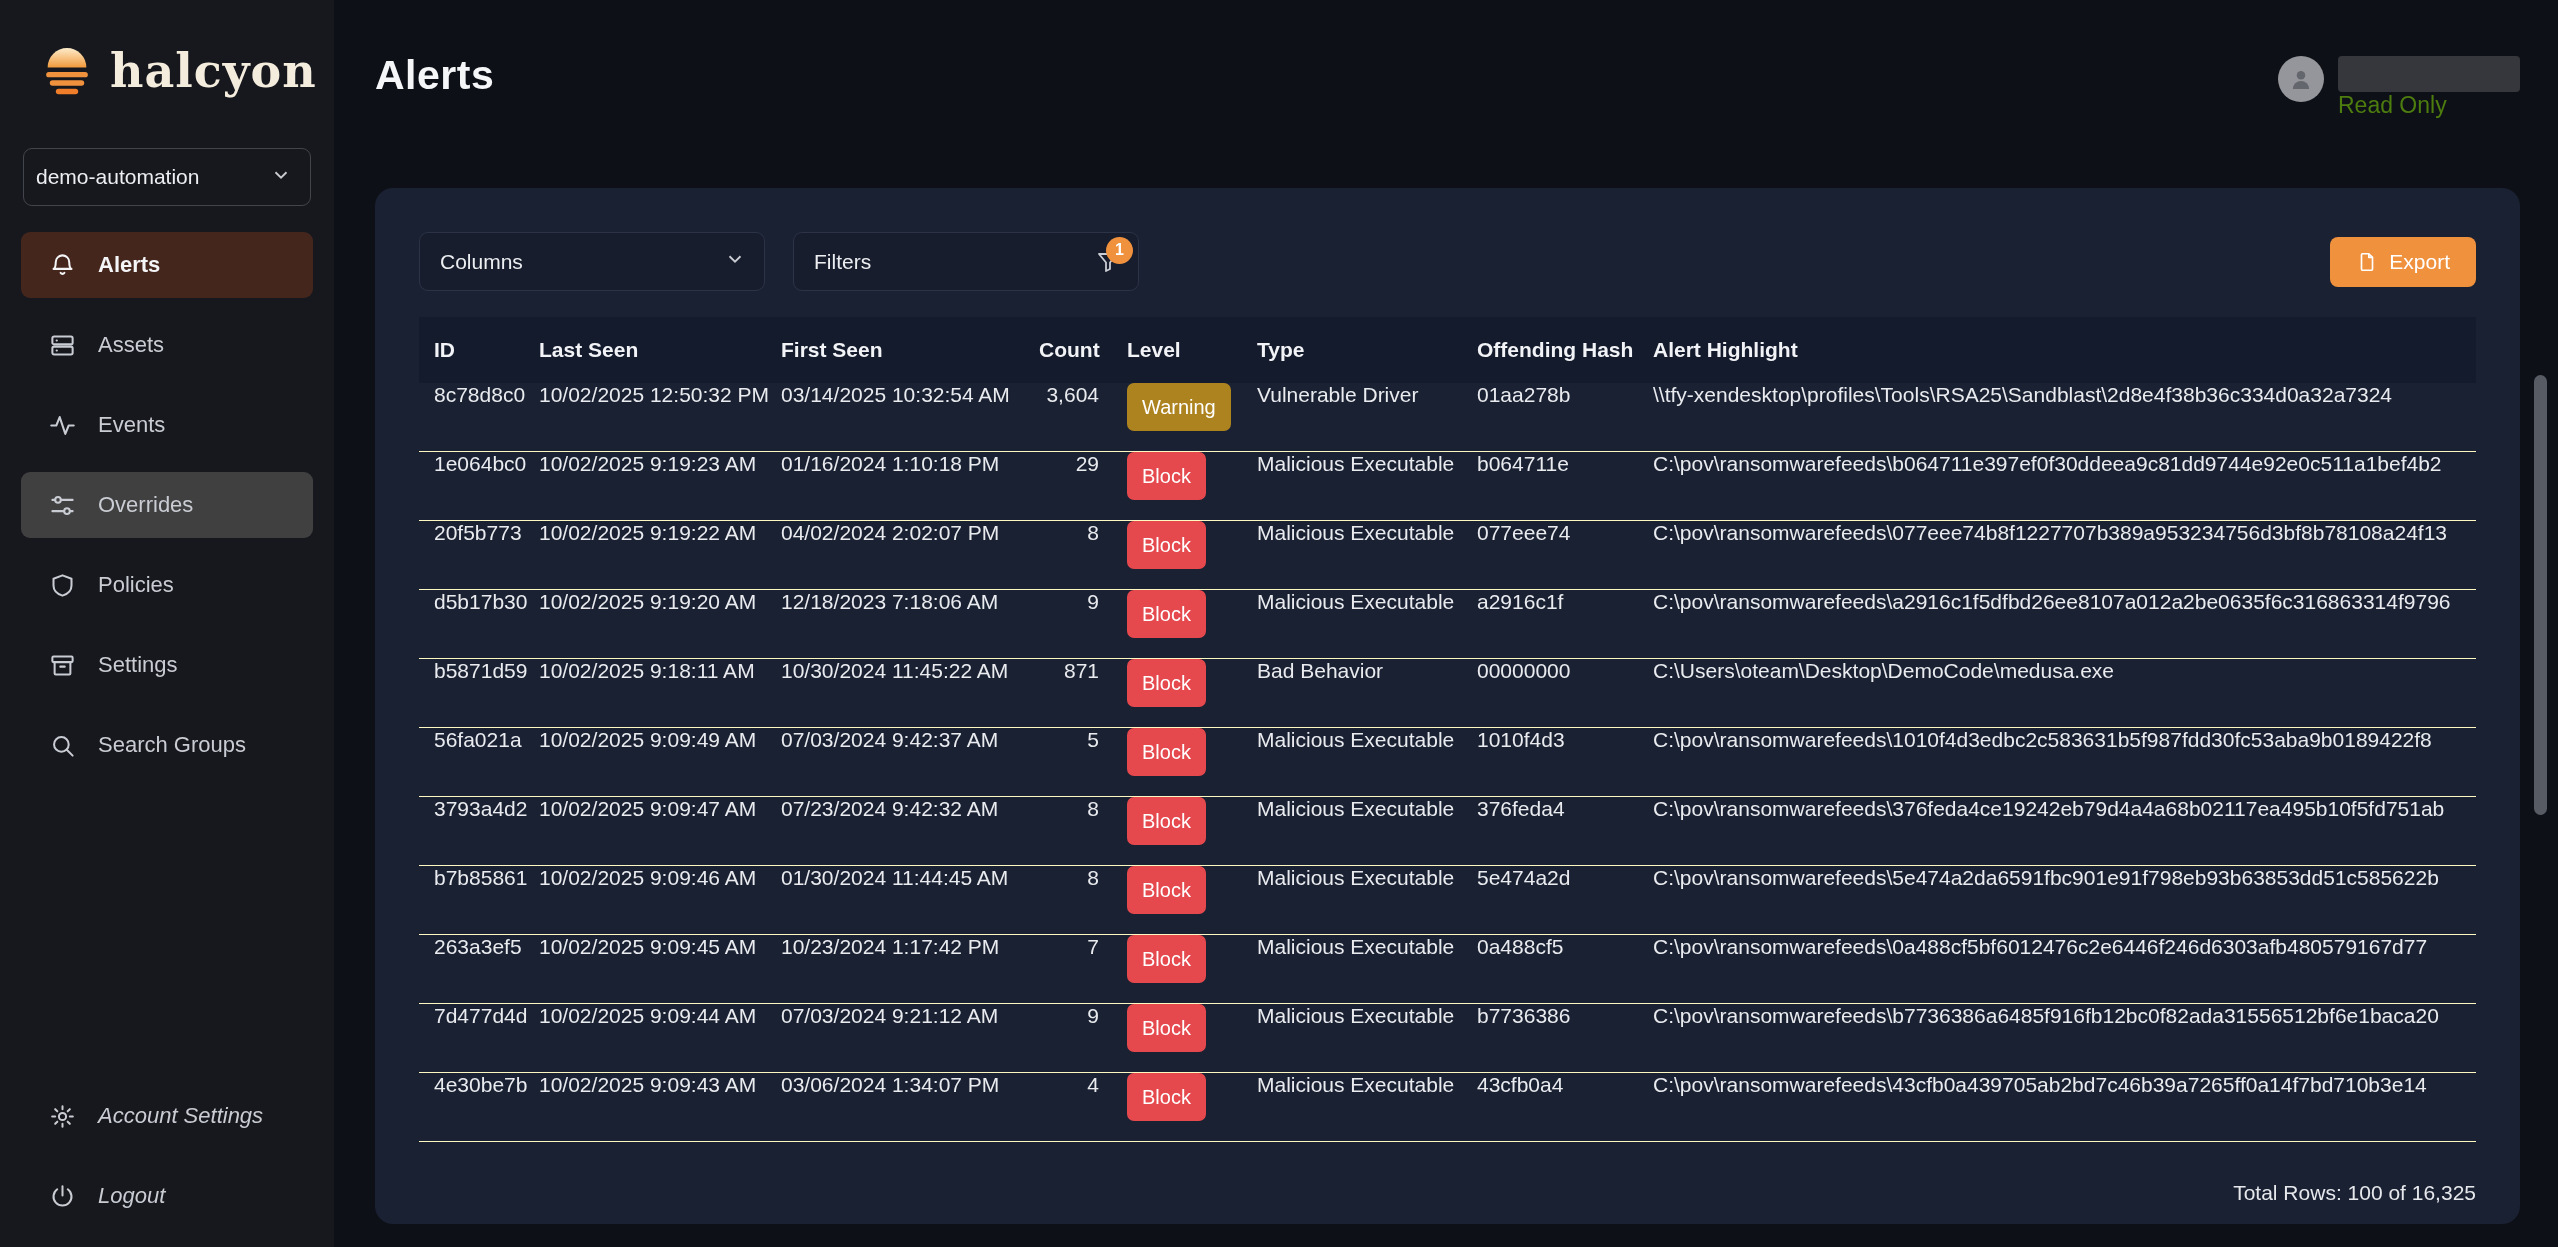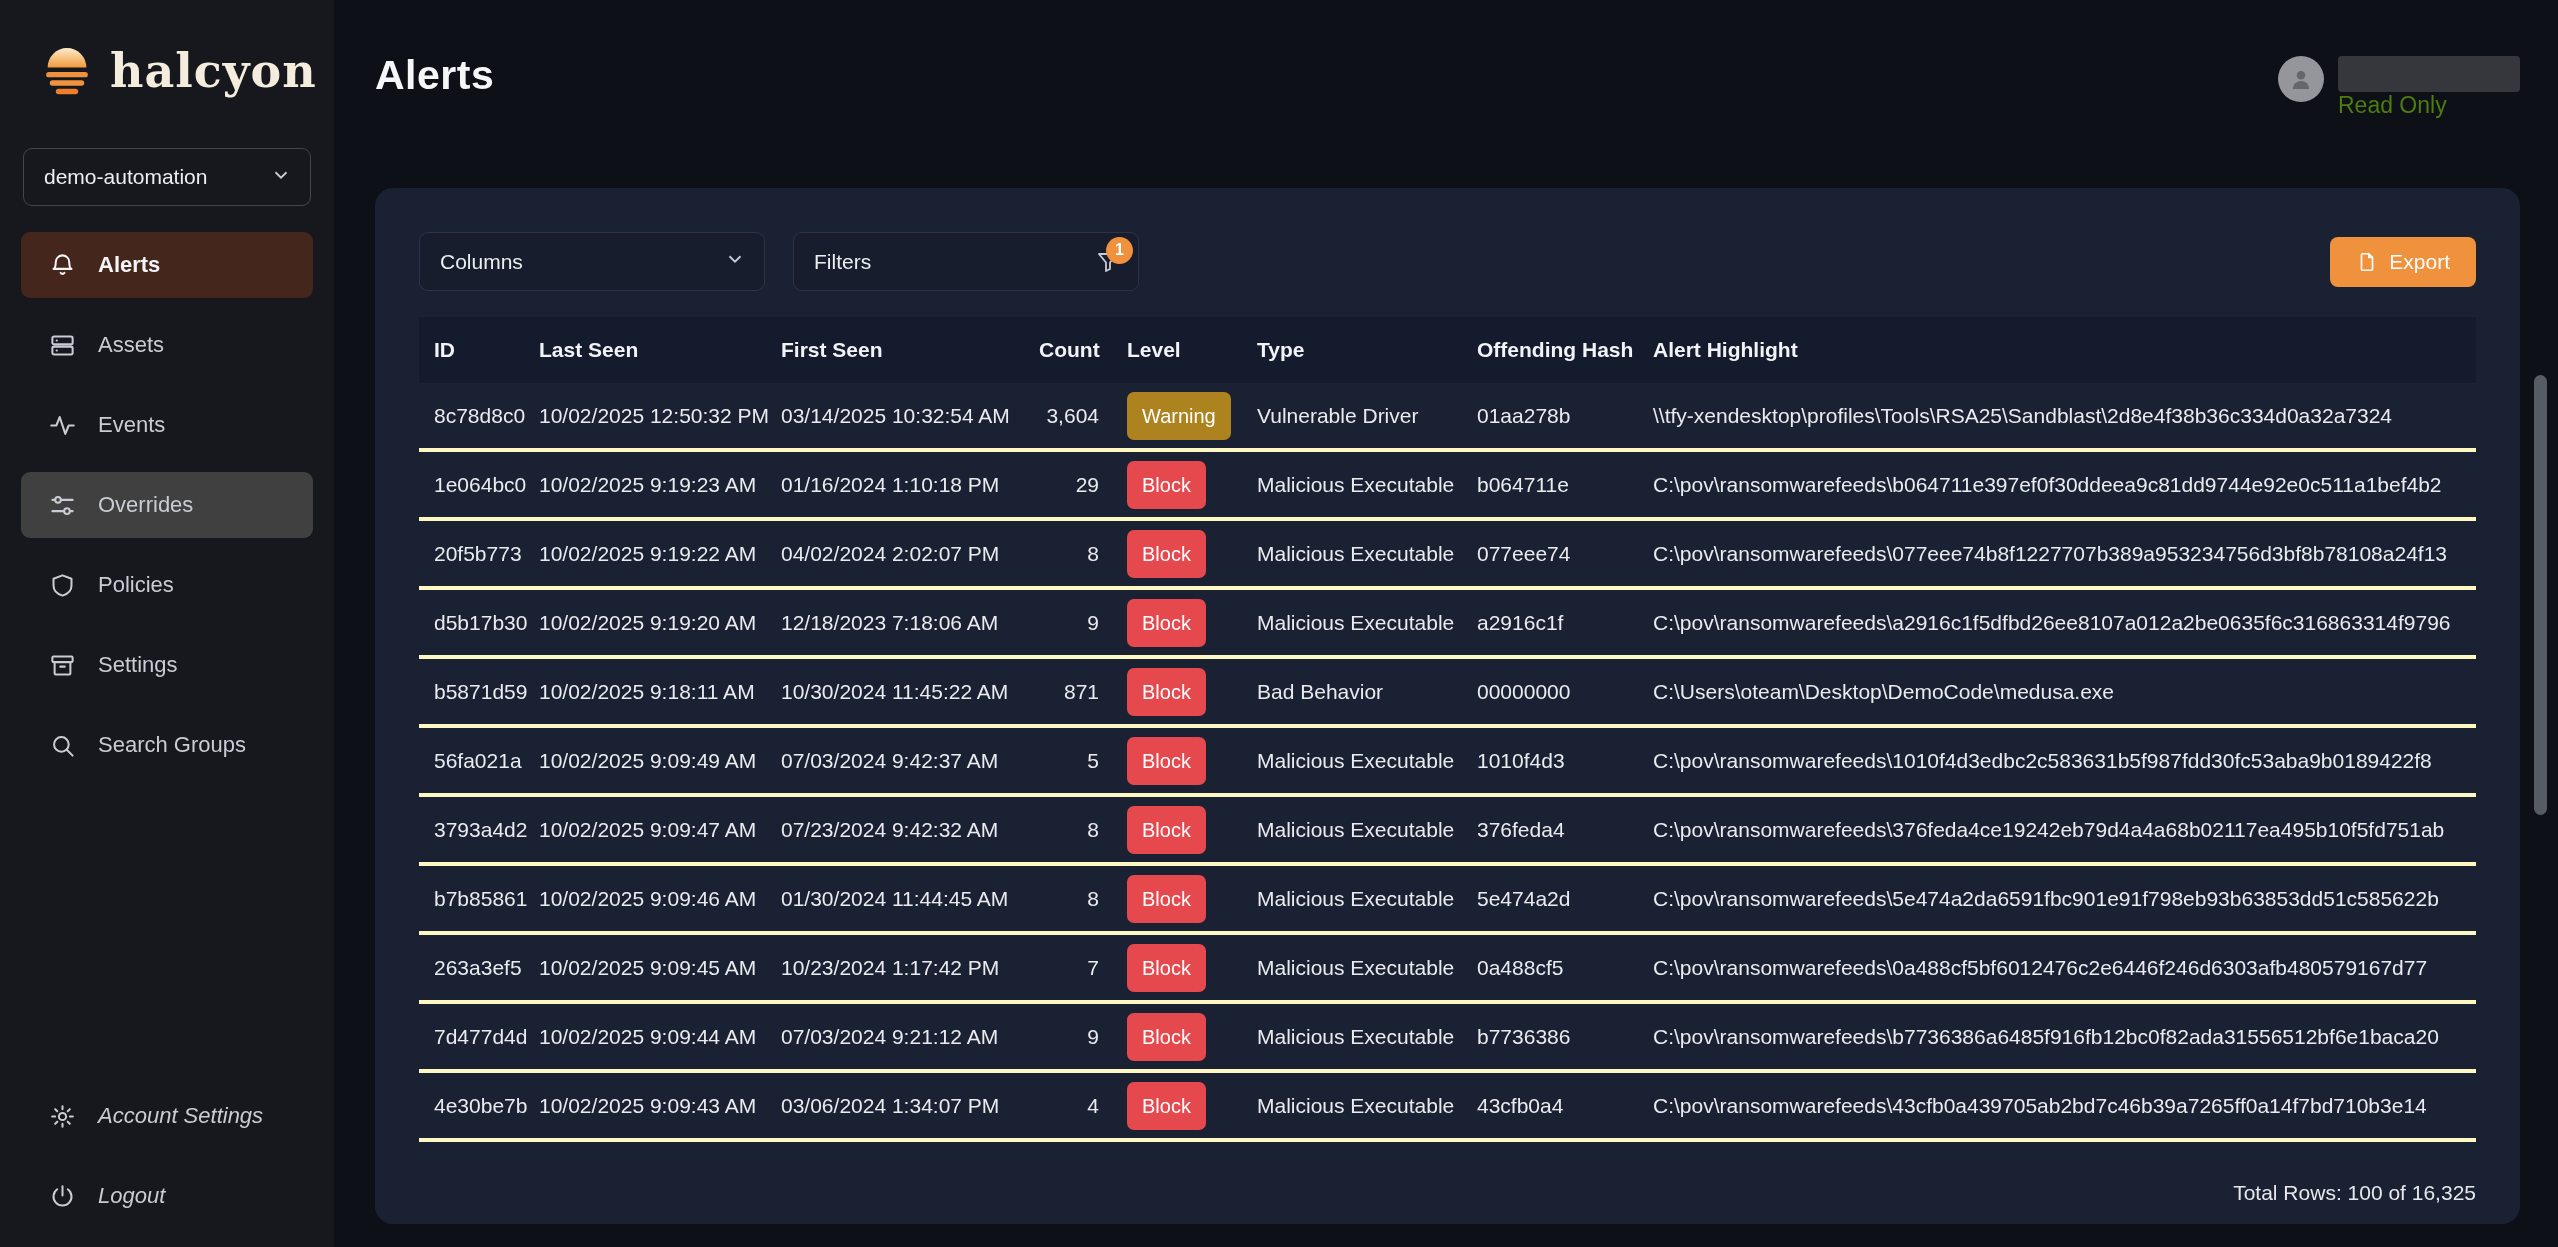--- a/index.html
+++ b/index.html
@@ -18,21 +18,21 @@
   }
   .logo { display:flex; align-items:center; gap:14px; padding:42px 0 0 38px; }
   .logo-icon svg { width:58px; height:58px; display:block; }
   .logo-text {
     font-family:"DejaVu Serif", serif; font-size:46px; font-weight:600;
     color:#f4ecdc; letter-spacing:1px; line-height:1;
   }
   .org-select {
     margin:48px 23px 0; height:58px; border:1px solid #43454d; border-radius:9px;
     display:flex; align-items:center; justify-content:space-between;
-    padding:0 18px 0 20px; font-size:21px; color:#eceef1; cursor:pointer;
+    padding:0 18px 0 12px; font-size:21px; color:#eceef1; cursor:pointer;
   }
   .nav { margin:26px 21px 0; display:flex; flex-direction:column; gap:14px; }
   .nav-item {
     height:66px; border-radius:9px; display:flex; align-items:center; gap:22px;
     padding-left:28px; color:#c9ccd3; font-size:22px; cursor:pointer;
   }
   .nav-item.active { background:#44261d; color:#f4f5f7; font-weight:bold; }
   .nav-item.highlighted { background:#404040; }
   .nav-icon { display:flex; }
   .nav-icon svg { width:27px; height:27px; }
@@ -81,21 +81,21 @@
   }
   .export svg { width:22px; height:22px; }
 
   
   .table { margin:0 44px; flex:1; min-height:0; display:flex; flex-direction:column; }
   .thead {
     display:flex; align-items:center; height:66px; background:#141b2c;
     font-weight:bold; font-size:21px; color:#f2f3f6; flex-shrink:0;
   }
   .tr {
-    display:flex; align-items:center; height:69px; border-bottom:4px solid #fef9c3;
+    display:flex; align-items:flex-start; height:69px; border-bottom:1px solid #fef9c3;
     font-size:21px; flex-shrink:0; cursor:pointer;
   }
   .td { white-space:nowrap; overflow:hidden; }
   .col-id        { width:120px; padding-left:15px; }
   .col-last      { width:242px; }
   .col-first     { width:258px; }
   .col-count     { width:88px; text-align:right; padding-right:28px; }
   .col-level     { width:130px; }
   .col-type      { width:220px; }
   .col-hash      { width:164px; }

